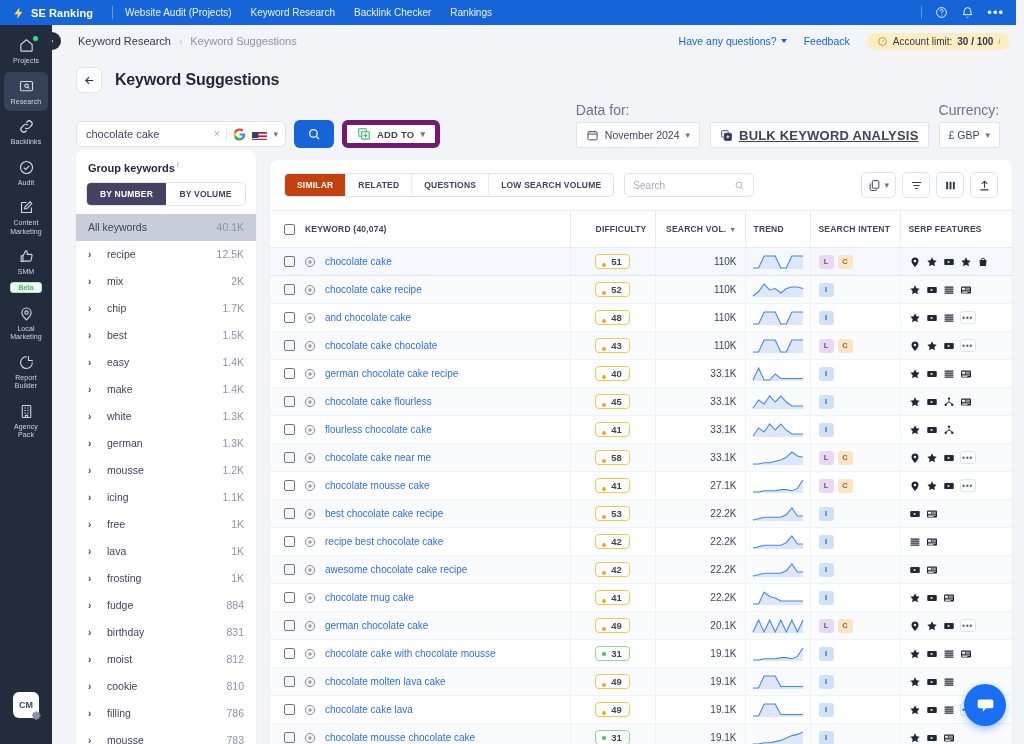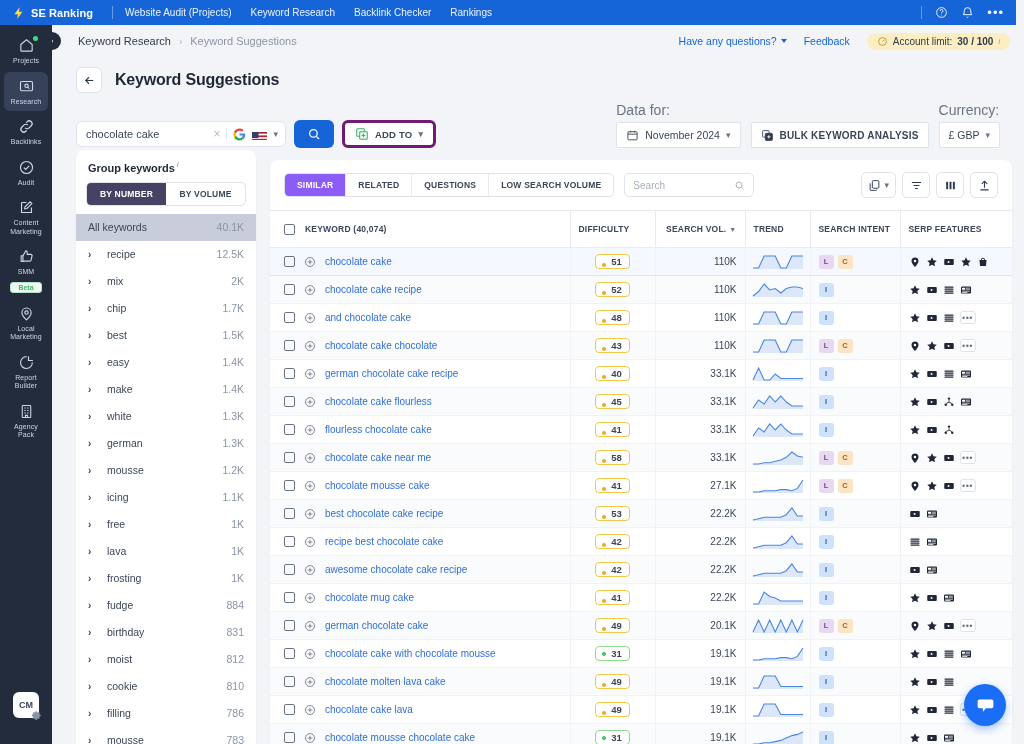--- a/index.html
+++ b/index.html
@@ -99,35 +99,35 @@
   .kwinput .x { color: #b3bac6; font-size: 12px; cursor: pointer; }
   .kwinput .vsep { width: 1px; height: 13px; background: #e4e8ef; }
   .gico-g { width: 13px; height: 13px; }
   .flag { width: 15px; height: 11px; border-radius: 1px; overflow: hidden; display: block; }
   .mini-caret { color: #6b7486; font-size: 9px; }
   .searchbtn {
     width: 40px; height: 28px; background: #1565d8; border-radius: 6px; color: #fff;
     display: flex; align-items: center; justify-content: center; cursor: pointer;
   }
   .addto {
-    height: 28px; background: #fff; border: 3px solid #701a75; border-radius: 6px;
+    height: 28px; background: #fff; border: 5px solid #701a75; border-radius: 6px;
     display: flex; align-items: center; gap: 6px; padding: 0 10px; cursor: pointer;
     font-size: 9.5px; font-weight: 600; color: #3c4658; letter-spacing: .2px;
   }
   .addto .plusdoc { width: 14px; height: 14px; color: #38b46a; }
 
   .ph-right { margin-left: auto; display: flex; align-items: flex-end; gap: 10px; }
   .field-group { display: flex; flex-direction: column; gap: 4px; }
   .field-label { font-size: 14px; color: #6b7486; }
   .pill {
     height: 26px; background: #fff; border: 1px solid #dfe3ea; border-radius: 2px;
     display: flex; align-items: center; gap: 6px; padding: 0 9px; cursor: pointer;
     font-size: 10.5px; color: #3c4658; white-space: nowrap;
   }
-  .pill.caps { font-size: 10px; font-weight: 600; letter-spacing: .2px; }
+  .pill.caps { font-size: 13px; font-weight: 600; letter-spacing: .2px; text-decoration: underline; }
   .pill svg { width: 13px; height: 13px; color: #3c4658; }
 
   
   .groups {
     position: absolute; top: 150px; left: 76px; width: 180px;
     background: #fff; border-radius: 8px; overflow: hidden;
     box-shadow: 0 1px 2px rgba(20,30,55,.07);
   }
   .groups-head { padding: 10px 12px 8px; font-size: 11px; font-weight: 700; color: #1f2736; }
   .groups-head sup { font-size: 8px; color: #8b94a6; font-style: italic; font-weight: 400; margin-left: 2px; }
@@ -148,21 +148,21 @@
     background: #fff; border-radius: 8px 8px 0 0; overflow: hidden;
     box-shadow: 0 1px 2px rgba(20,30,55,.07);
   }
   .cardtools { display: flex; align-items: center; padding: 12px 14px; gap: 10px; }
   .tabs { display: flex; border: 1px solid #dfe3ea; border-radius: 5px; overflow: hidden; height: 24px; }
   .tabs div {
     display: flex; align-items: center; padding: 0 12px; font-size: 8.5px; font-weight: 700;
     color: #3c4658; cursor: pointer; border-right: 1px solid #e8ebf1; letter-spacing: .2px; white-space: nowrap;
   }
   .tabs div:last-child { border-right: 0; }
-  .tabs div.on { background: #8b5cf6; color: #fff; }
+  .tabs div.on { background: #c2410c; color: #fff; }
   .tsearch {
     width: 130px; height: 24px; border: 1px solid #dfe3ea; border-radius: 5px; background: #fff;
     display: flex; align-items: center; padding: 0 8px; gap: 6px;
   }
   .tsearch span { font-size: 10px; color: #a6adbb; flex: 1; }
   .tsearch svg { width: 11px; height: 11px; color: #a6adbb; }
   .tool-right { margin-left: auto; display: flex; gap: 6px; }
   .tbtn {
     height: 26px; min-width: 28px; border: 1px solid #dfe3ea; border-radius: 5px; background: #fff;
     display: flex; align-items: center; justify-content: center; gap: 3px; padding: 0 6px; cursor: pointer;
@@ -170,21 +170,21 @@
   .tbtn svg { width: 13px; height: 13px; color: #2f3a4d; }
 
   table { width: 100%; border-collapse: collapse; table-layout: fixed; }
   thead th {
     height: 37px; background: #fff; border-top: 1px solid #e8ebf1; border-bottom: 1px solid #e8ebf1;
     font-size: 8.5px; font-weight: 700; color: #3c4658; letter-spacing: .2px; text-align: left;
     padding: 0 8px; vertical-align: middle; white-space: nowrap;
   }
   thead th.vsep { border-left: 1px solid #e8ebf1; }
   thead th.ta-r { text-align: right; }
-  thead th.ta-c { text-align: left; }
+  thead th.ta-c { text-align: right; }
   .hdr-kw { display: flex; align-items: center; gap: 10px; padding-left: 6px; }
   .cbx { width: 11px; height: 11px; border: 1.4px solid #6b7486; border-radius: 2px; display: inline-block; flex: 0 0 auto; cursor: pointer; }
   .sortc { color: #6b7486; font-size: 7px; margin-left: 3px; }
 
   tbody td {
     height: 28px; font-size: 10px; color: #3c4658; padding: 0 8px; vertical-align: middle;
     border-bottom: 1px solid #f0f2f6;
   }
   tbody td.vsep { border-left: 1px solid #f0f2f6; }
   tbody tr.alt td { background: #fafbfd; }

